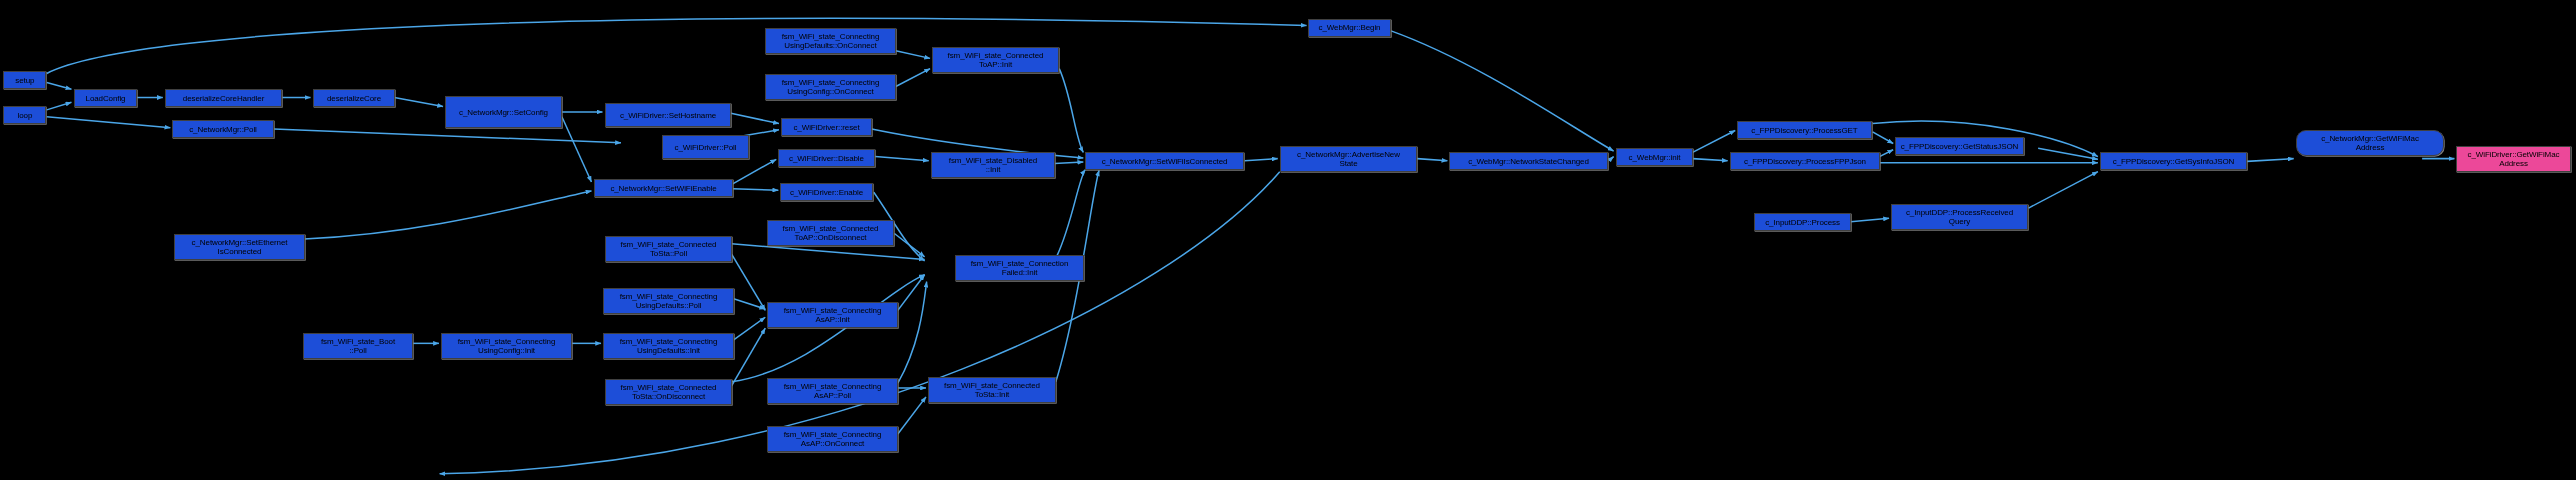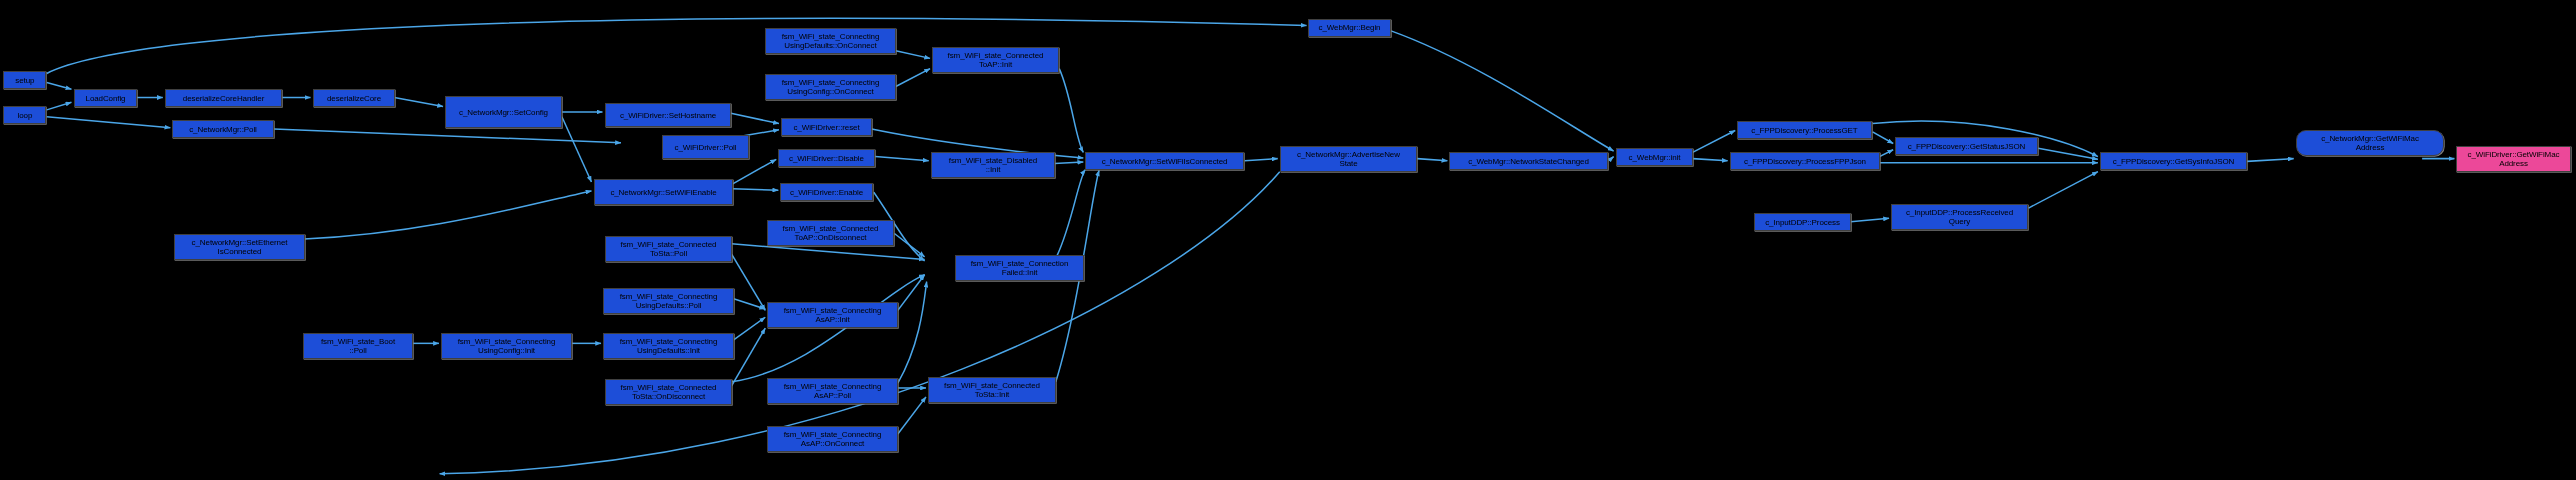--- a/index.html
+++ b/index.html
@@ -114,21 +114,21 @@
   <div id="nodes-group">
       <div class="node" style="left: 3.4px; top: 71px; width: 43px; height: 18px;"><span class="node-label">setup</span></div>
       <div class="node" style="left: 3.4px; top: 106px; width: 43px; height: 18px;"><span class="node-label">loop</span></div>
       <div class="node" style="left: 74px; top: 89px; width: 63px; height: 18px;"><span class="node-label">LoadConfig</span></div>
       <div class="node" style="left: 165px; top: 89px; width: 117px; height: 18px;"><span class="node-label">deserializeCoreHandler</span></div>
       <div class="node" style="left: 172px; top: 120px; width: 102px; height: 18px;"><span class="node-label">c_NetworkMgr::Poll</span></div>
       <div class="node" style="left: 313px; top: 89px; width: 82px; height: 18px;"><span class="node-label">deserializeCore</span></div>
       <div class="node" style="left: 445px; top: 96px; width: 117px; height: 32px;"><span class="node-label">c_NetworkMgr::SetConfig</span></div>
       <div class="node" style="left: 605px; top: 103px; width: 126px; height: 24px;"><span class="node-label">c_WiFiDriver::SetHostname</span></div>
       <div class="node" style="left: 623px; top: 135px; width: 87px; height: 24px; margin-left: 39px;"><span class="node-label">c_WiFiDriver::Poll</span></div>
-      <div class="node" style="left: 594px; top: 179px; width: 139px; height: 26px;"><span class="node-label">c_NetworkMgr::SetWiFiEnable</span></div>
+      <div class="node" style="left: 594px; top: 179px; width: 139px; height: 18px;"><span class="node-label">c_NetworkMgr::SetWiFiEnable</span></div>
       <div class="node" style="left: 174px; top: 234px; width: 131px; height: 26px;"><span class="node-label">c_NetworkMgr::SetEthernet
 IsConnected</span></div>
       <div class="node" style="left: 765px; top: 27.5px; width: 131px; height: 26px;"><span class="node-label">fsm_WiFi_state_Connecting
 UsingDefaults::OnConnect</span></div>
       <div class="node" style="left: 765px; top: 74px; width: 131px; height: 26px;"><span class="node-label">fsm_WiFi_state_Connecting
 UsingConfig::OnConnect</span></div>
       <div class="node" style="left: 781px; top: 118px; width: 91px; height: 18px;"><span class="node-label">c_WiFiDriver::reset</span></div>
       <div class="node" style="left: 778px; top: 149px; width: 97px; height: 18px;"><span class="node-label">c_WiFiDriver::Disable</span></div>
       <div class="node" style="left: 780px; top: 183px; width: 93px; height: 18px;"><span class="node-label">c_WiFiDriver::Enable</span></div>
       <div class="node" style="left: 932px; top: 47px; width: 127px; height: 26px;"><span class="node-label">fsm_WiFi_state_Connected
@@ -160,21 +160,21 @@
       <div class="node" style="left: 441px; top: 333px; width: 131px; height: 26px;"><span class="node-label">fsm_WiFi_state_Connecting
 UsingConfig::Init</span></div>
       <div class="node" style="left: 1085px; top: 152px; width: 159px; height: 18px;"><span class="node-label">c_NetworkMgr::SetWiFiIsConnected</span></div>
       <div class="node" style="left: 1280px; top: 146px; width: 137px; height: 26px;"><span class="node-label">c_NetworkMgr::AdvertiseNew
 State</span></div>
       <div class="node" style="left: 1449px; top: 152px; width: 159px; height: 18px;"><span class="node-label">c_WebMgr::NetworkStateChanged</span></div>
       <div class="node" style="left: 1308px; top: 18.5px; width: 83px; height: 18px;"><span class="node-label">c_WebMgr::Begin</span></div>
       <div class="node" style="left: 1616px; top: 148px; width: 77px; height: 18px;"><span class="node-label">c_WebMgr::init</span></div>
       <div class="node" style="left: 1737px; top: 121px; width: 135px; height: 18px;"><span class="node-label">c_FPPDiscovery::ProcessGET</span></div>
       <div class="node" style="left: 1730px; top: 152px; width: 150px; height: 18px;"><span class="node-label">c_FPPDiscovery::ProcessFPPJson</span></div>
-      <div class="node" style="left: 1895px; top: 137px; width: 143px; height: 18px;"><span class="node-label">c_FPPDiscovery::GetStatusJSON</span></div>
+      <div class="node" style="left: 1895px; top: 137px; width: 129px; height: 18px;"><span class="node-label">c_FPPDiscovery::GetStatusJSON</span></div>
       <div class="node" style="left: 2100px; top: 152px; width: 147px; height: 18px;"><span class="node-label">c_FPPDiscovery::GetSysInfoJSON</span></div>
       <div class="node" style="left: 1754px; top: 213px; width: 97px; height: 18px;"><span class="node-label">c_InputDDP::Process</span></div>
       <div class="node" style="left: 1891px; top: 204px; width: 137px; height: 26px;"><span class="node-label">c_InputDDP::ProcessReceived
 Query</span></div>
       <div class="node" style="left: 2296px; top: 130px; width: 148px; height: 26px; border-radius: 10px;"><span class="node-label">c_NetworkMgr::GetWiFiMac
 Address</span></div>
       <div class="node focus" style="left: 2456px; top: 146px; width: 115px; height: 26px;"><span class="node-label">c_WiFiDriver::GetWiFiMac
 Address</span></div>
     </div>
 </div>

